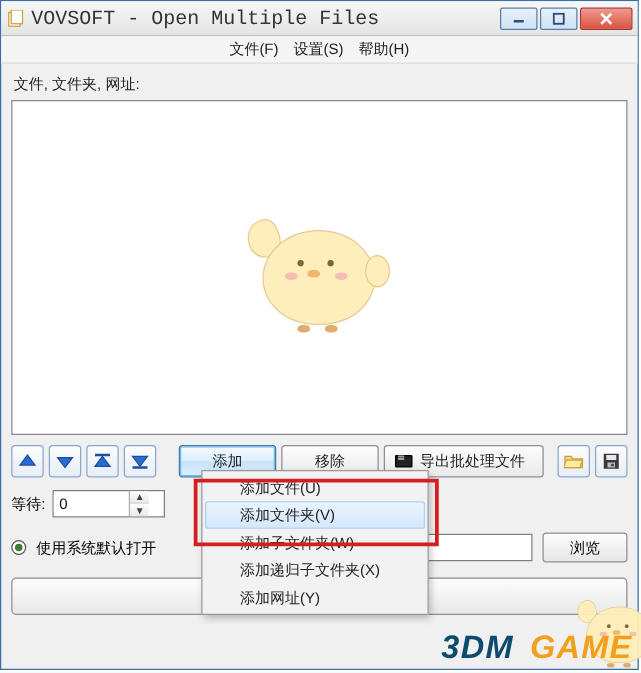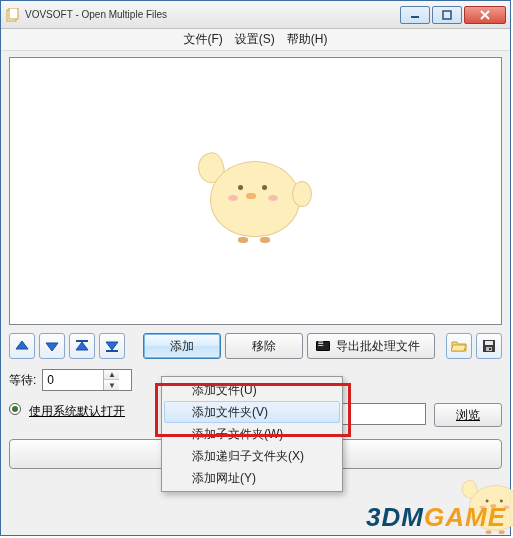--- a/index.html
+++ b/index.html
@@ -26,21 +26,21 @@
     border-bottom: 1px solid #c0c0c0;
     display: flex;
     align-items: center;
     padding: 0 4px;
   }
   .titlebar .appicon {
     width: 16px; height: 16px; margin-right: 4px;
     border-radius: 2px;
     display: flex; align-items: center; justify-content: center;
   }
-  .titlebar .title { flex: 1; color: #333; font-size: 10px; }
+  .titlebar .title { flex: 1; color: #333; font-size: 16px; font-family: Liberation Mono, monospace; }
   .winbtns { display: flex; gap: 0; }
   .winbtn {
     width: 30px; height: 18px;
     border: 1px solid #5a7fa8;
     border-radius: 2px;
     margin-left: 2px;
     display: flex; align-items: center; justify-content: center;
     background: linear-gradient(#e8f1fb, #cfe3f7);
     color: #2b4f7a;
     font-weight: bold;
@@ -182,22 +182,22 @@
     width: 16px; display: flex; flex-direction: column; border-left: 1px solid #b0b0b0;
   }
   .numbox .spin div {
     height: 10px; display: flex; align-items: center; justify-content: center;
     font-size: 8px; background: linear-gradient(#fdfdfd,#e9e9e9); color: #444;
   }
   .numbox .spin div:first-child { border-bottom: 1px solid #c8c8c8; }
   .row3 {
     margin-top: 12px;
     display: flex;
+    align-items: center;
     gap: 8px;
-    text-decoration: underline;
   }
   .radio { width: 12px; height: 12px; border: 1px solid #555; border-radius: 50%; display:inline-flex; align-items:center; justify-content:center; background:#fff;}
   .radio.checked:after { content:''; width:6px; height:6px; background:#3a7a3a; border-radius:50%; }
   .pathbox {
     flex: 1; height: 22px; border: 1px solid #7a7f87; background: #fff;
     padding: 0 4px; display: flex; align-items: center; color: #222;
     overflow: hidden;
   }
   .browsebtn {
     width: 68px; height: 24px;
@@ -257,21 +257,21 @@
     position: absolute;
     right: 4px; bottom: 2px;
     font-family: Arial, sans-serif;
     font-weight: 900;
     font-style: italic;
     font-size: 26px;
     letter-spacing: 1px;
     z-index: 41;
   }
   .watermark-text .t1 { color: #0c4a6e; }
-  .watermark-text .t2 { color: #f0a01e; }
+  .watermark-text .t2 { color: #f0a01e; margin-left: 13px; }
 </style>
 </head>
 <body>
 
 <div class="window">
 
   <div class="titlebar">
     <div class="appicon">
       <svg width="14" height="14" viewBox="0 0 14 14">
           <rect x="1" y="2" width="9" height="11" fill="#fff" stroke="#c9a33a"></rect>
@@ -300,20 +300,21 @@
   </div>
 
   <div class="menubar">
     <span class="menuitem">文件(F)</span>
     <span class="menuitem">设置(S)</span>
     <span class="menuitem">帮助(H)</span>
   </div>
 
   <div class="client">
 
+    <div class="label-line">文件, 文件夹, 网址:</div>
 
     <div class="listbox">
       <div class="chick">
         <div class="wing-l"></div>
         <div class="body"></div>
         <div class="wing-r"></div>
         <div class="eye-l"></div>
           <div class="eye-r"></div>
         <div class="beak"></div>
         <div class="blush-l"></div>

